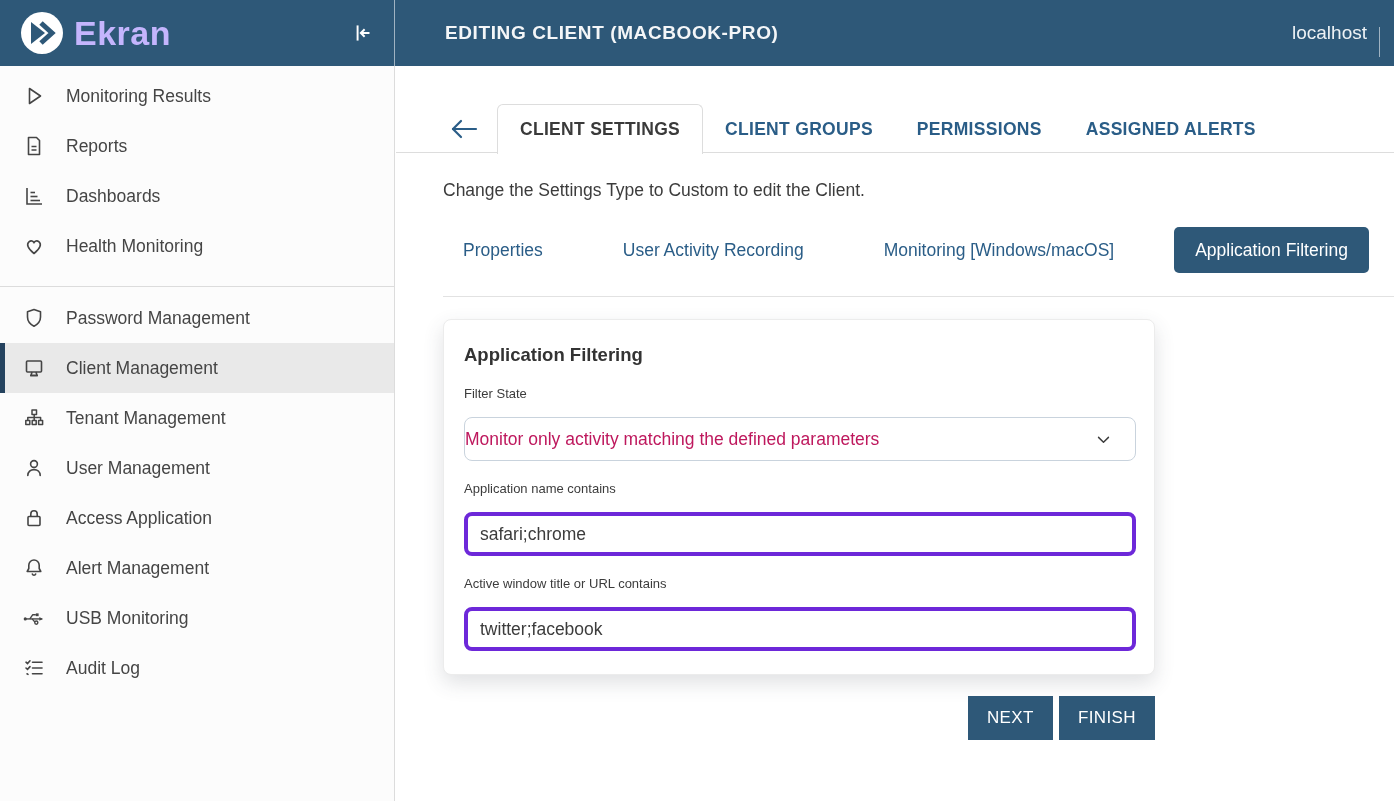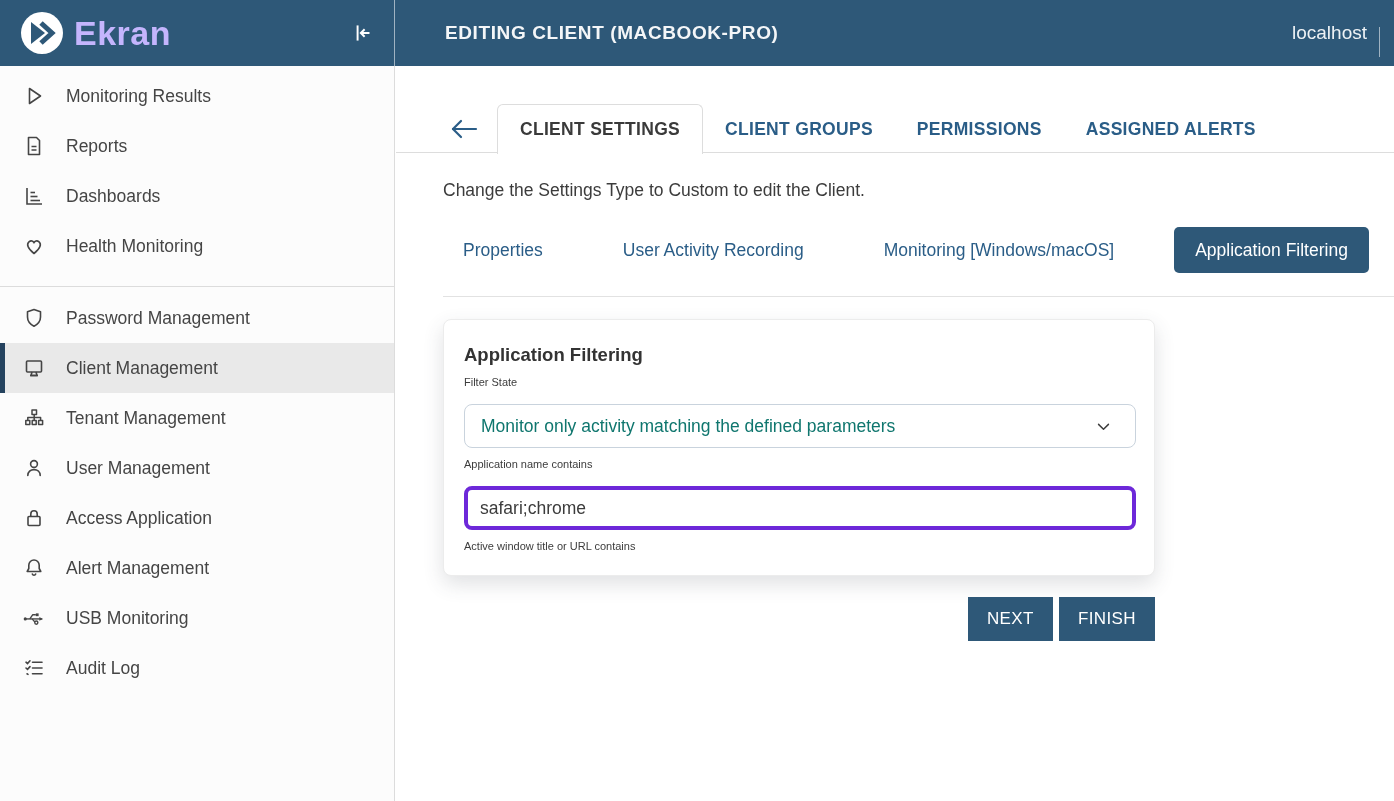--- a/index.html
+++ b/index.html
@@ -49,26 +49,26 @@
   .subtab-link { font-size:17.5px; color:#2a5d87; cursor:pointer; white-space:nowrap; padding:0 20px; }
   .subtab-active { background:#2e5878; color:#fff; font-size:17.5px; height:46px;
                    display:flex; align-items:center; padding:0 21px; border-radius:5px;
                    cursor:pointer; white-space:nowrap; }
   .content-divider { height:1px; background:#e2e2e2; margin:23px 0 0 47px; }
 
   
   .card { margin:22px 0 0 47px; width:712px; background:#fff; border:1px solid #ececec;
           border-radius:8px; box-shadow:0 8px 20px rgba(60,70,80,0.16); padding:24px 20px 23px 20px; }
   .card h2 { font-size:18.5px; font-weight:700; color:#333; }
-  .field-label { margin-top:10px; font-size:11px; color:#3c3c3c; }
+  .field-label { margin-top:20px; font-size:13px; color:#3c3c3c; }
   .select-wrap { position:relative; margin-top:16px; }
   select.ctrl { -webkit-appearance:none; appearance:none; width:672px; height:44px;
                 border:1px solid #c9d3dd; border-radius:8px; background:#fff;
-                font-family:"Liberation Sans", sans-serif; font-size:17.5px; color:#0f766e;
-                padding:0 40px 0 16px; cursor:pointer; }
+                font-family:"Liberation Sans", sans-serif; font-size:17.5px; color:#be185d;
+                padding:0 40px 0 0; cursor:pointer; }
   .select-chevron { position:absolute; right:22px; top:14px; pointer-events:none; }
   input.ctrl { margin-top:16px; width:672px; height:44px; border:4px solid #6d28d9;
                border-radius:8px; font-family:"Liberation Sans", sans-serif;
                font-size:17.5px; color:#3c3c3c; padding:0 12px; }
 
   .actions { width:759px; display:flex; justify-content:flex-end; gap:6px; margin-top:21px; }
   .btn { background:#2e5878; color:#fff; border:none; border-radius:0; height:44px;
          padding:0 19px; font-family:"Liberation Sans", sans-serif; font-size:17px;
          letter-spacing:0.4px; cursor:pointer; }
 
@@ -283,20 +283,21 @@
         <svg width="17" height="17" viewBox="0 0 24 24" fill="none" stroke="#3c3c3c" stroke-width="2" stroke-linecap="round" stroke-linejoin="round">
           <path d="M5 9 L12 16 L19 9"></path>
         </svg>
       </span>
     </div>
 
     <div class="field-label">Application name contains</div>
     <input class="ctrl" type="text" value="safari;chrome" style="">
 
     <div class="field-label">Active window title or URL contains</div>
+    <input class="ctrl" type="text" value="twitter;facebook" style="">
   </div>
 
   <div class="actions">
     <button class="btn">NEXT</button>
     <button class="btn">FINISH</button>
   </div>
 
 </div>
 
 </body></html>

